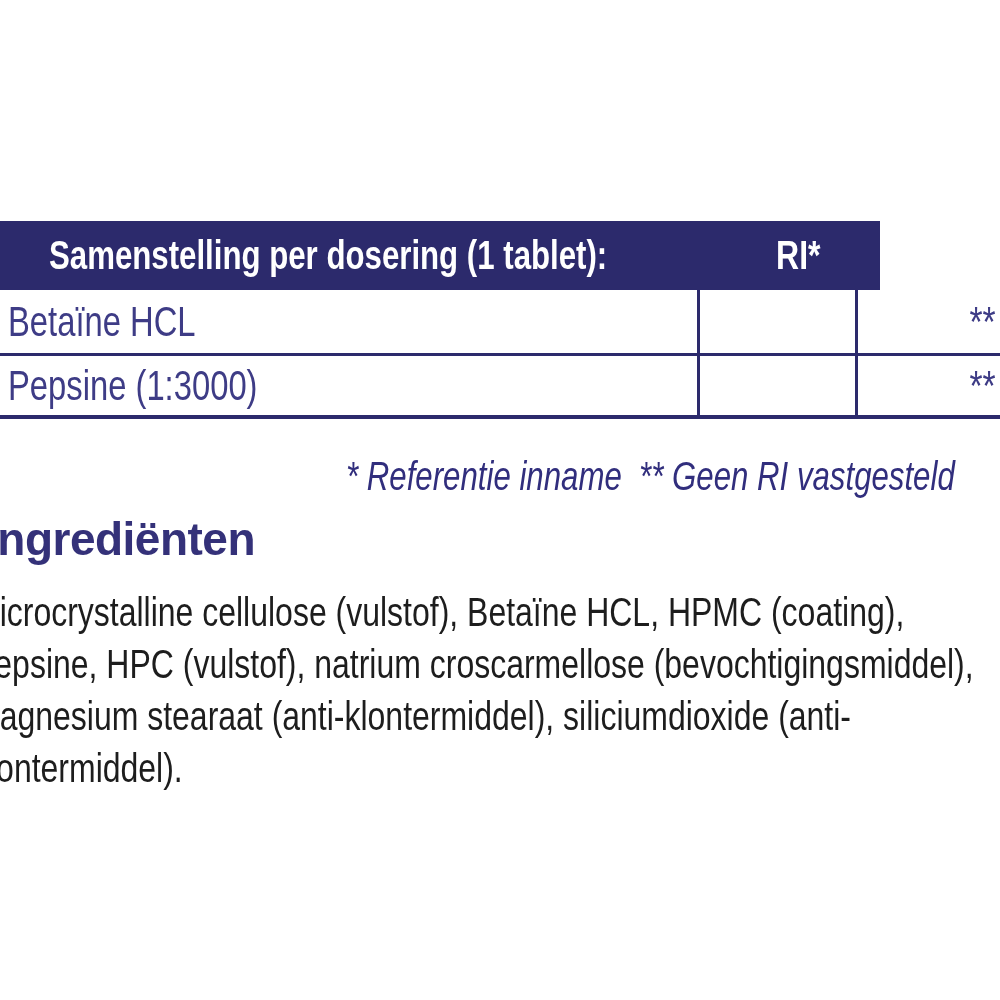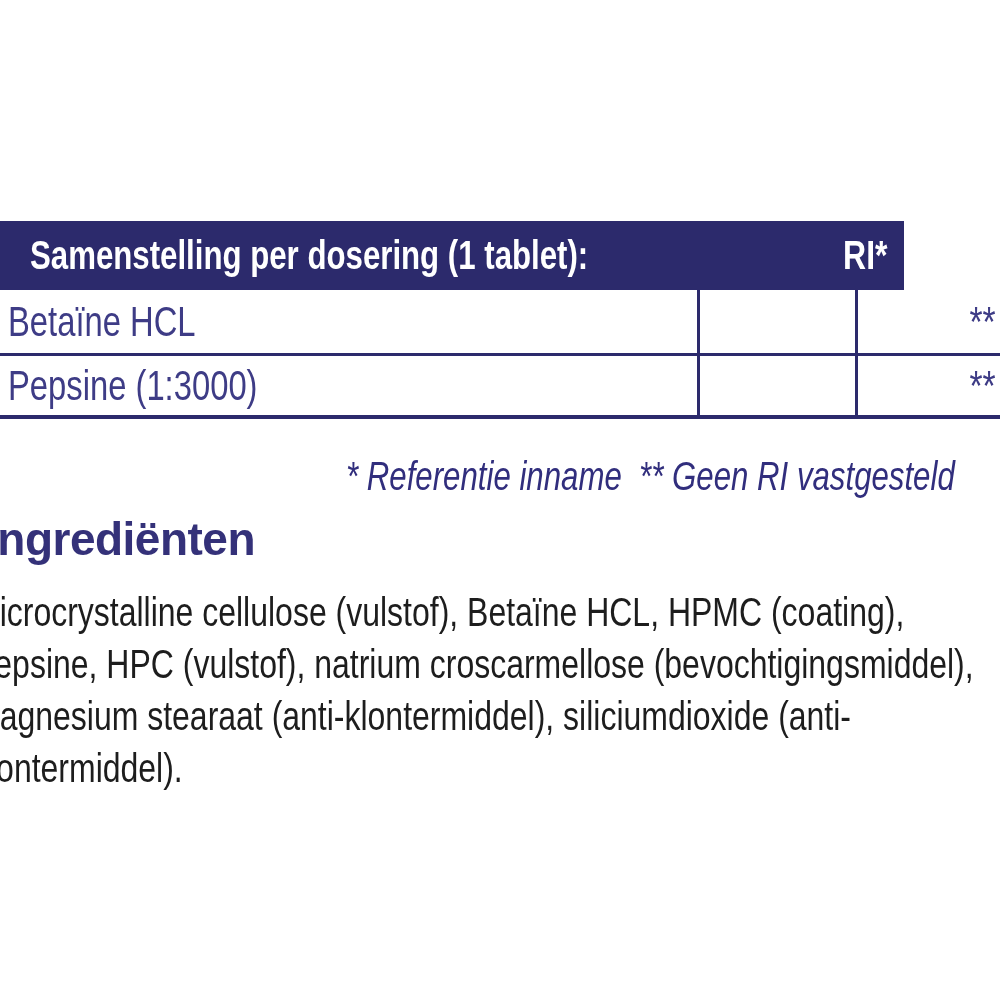--- a/index.html
+++ b/index.html
@@ -9,21 +9,21 @@
   }
   
   .cond{display:inline-block;transform:scaleX(0.78);transform-origin:0 50%;white-space:pre;}
   .cond-c{display:inline-block;transform:scaleX(0.80);transform-origin:50% 50%;white-space:pre;}
   .cond-r{display:inline-block;transform:scaleX(0.80);transform-origin:100% 50%;white-space:pre;}
 
   
   .bar{
     position:absolute;left:0;top:221px;width:880px;height:69px;
     background:#2c2a6c;color:#ffffff;
-    display:flex;align-items:center;justify-content:space-between;padding-left:24px;
+    display:flex;align-items:center;justify-content:center;
   }
   .bar-title{font-size:40px;font-weight:700;margin-left:6px;}
   .bar-ri{font-size:40px;font-weight:700;margin-right:16px;}
 
   
   .row{position:absolute;left:0;width:1000px;display:flex;align-items:center;color:#3e3c86;}
   .row-1{top:290px;height:63px;border-bottom:3px solid #2c2a6c;}
   .row-2{top:356px;height:59px;border-bottom:4px solid #2c2a6c;}
   .cell-name{position:absolute;left:8px;font-size:42px;font-weight:400;}
   .cell-amount{position:absolute;left:699px;width:157px;text-align:center;font-size:42px;font-weight:400;}

